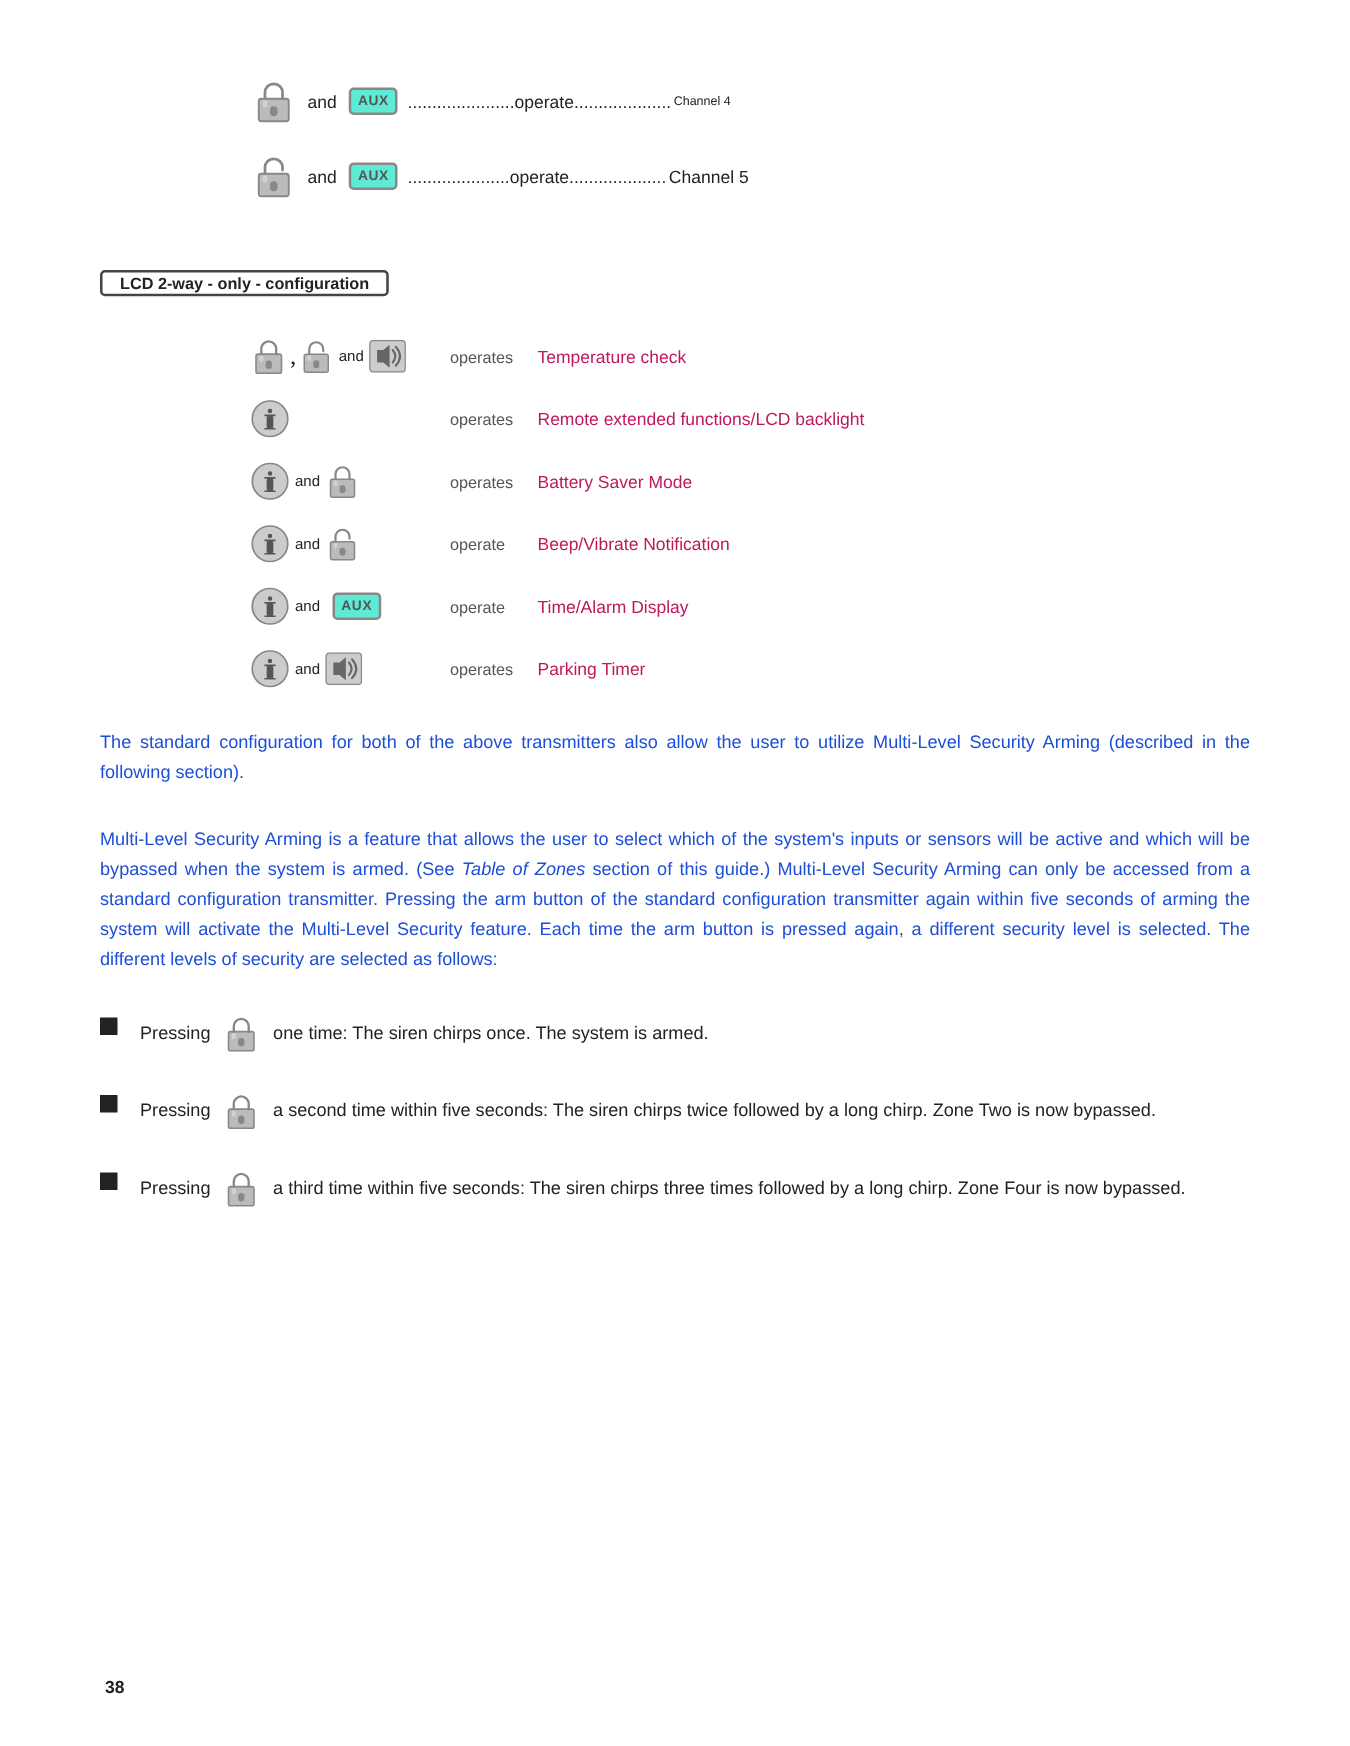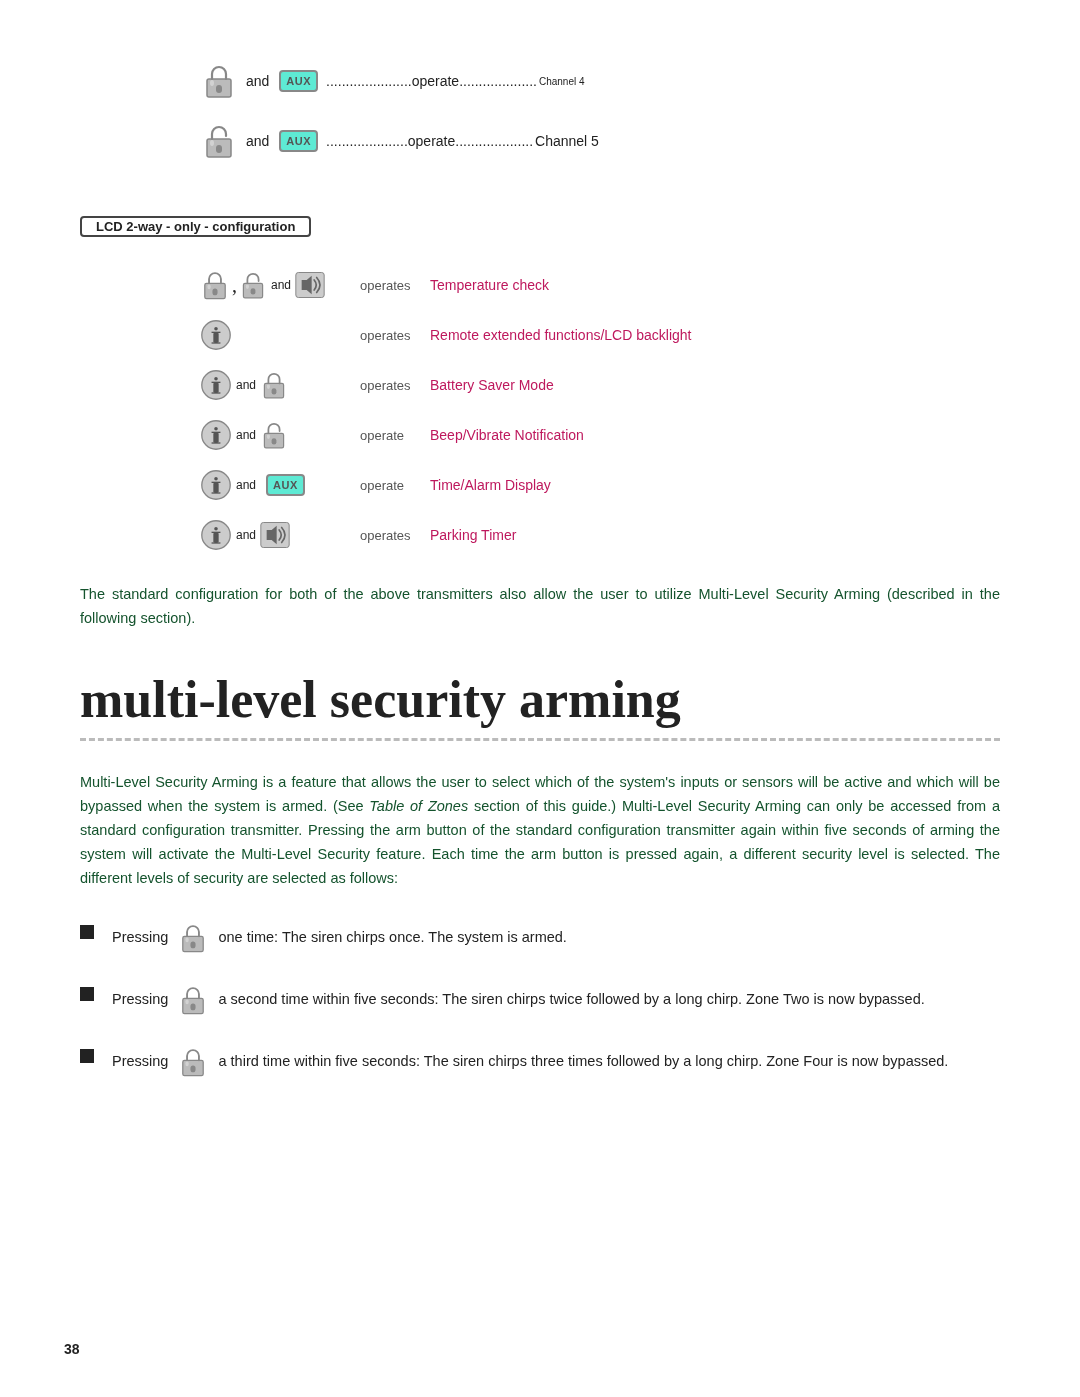--- a/index.html
+++ b/index.html
@@ -106,21 +106,21 @@
       font-size: 14px;
       color: #be185d;
       font-family: Arial, sans-serif;
     }
 
     
     .body-text {
       font-size: 14.5px;
       line-height: 1.65;
       font-family: Arial, sans-serif;
-      color: #14532d;
+      color: #1d4ed8;
       margin-bottom: 24px;
       text-align: justify;
     }
 
     
     .section-heading {
       font-family: 'Georgia', serif;
       font-size: 52px;
       font-weight: bold;
       color: #222;
@@ -151,21 +151,21 @@
       margin-right: 18px;
     }
     .bullet-content {
       flex: 1;
     }
 
     
     .page-number {
       position: absolute;
       bottom: 40px;
-      left: 64px;
+      left: 84px;
       font-size: 14px;
       font-family: Arial, sans-serif;
       font-weight: bold;
       color: #222;
     }
 
     
     .comma {
       font-size: 20px;
       margin: 0 2px;
@@ -340,21 +340,20 @@
       <span class="config-label">operates</span>
       <span class="config-desc">Parking Timer</span>
     </div>
 
   </div>
 
   
   <p class="body-text">The standard configuration for both of the above transmitters also allow the user to utilize Multi-Level Security Arming (described in the following section).</p>
 
   
-  <h1 class="section-heading">multi-level security arming</h1>
 
   
   <p class="body-text" style="margin-top:30px;">
     Multi-Level Security Arming is a feature that allows the user to select which of the system's inputs or sensors will be active and which will be bypassed when the system is armed. (See <em>Table of Zones</em> section of this guide.) Multi-Level Security Arming can only be accessed from a standard configuration transmitter. Pressing the arm button of the standard configuration transmitter again within five seconds of arming the system will activate the Multi-Level Security feature. Each time the arm button is pressed again, a different security level is selected. The different levels of security are selected as follows:
   </p>
 
   
   <div class="bullet-list">
 
     <div class="bullet-item">

